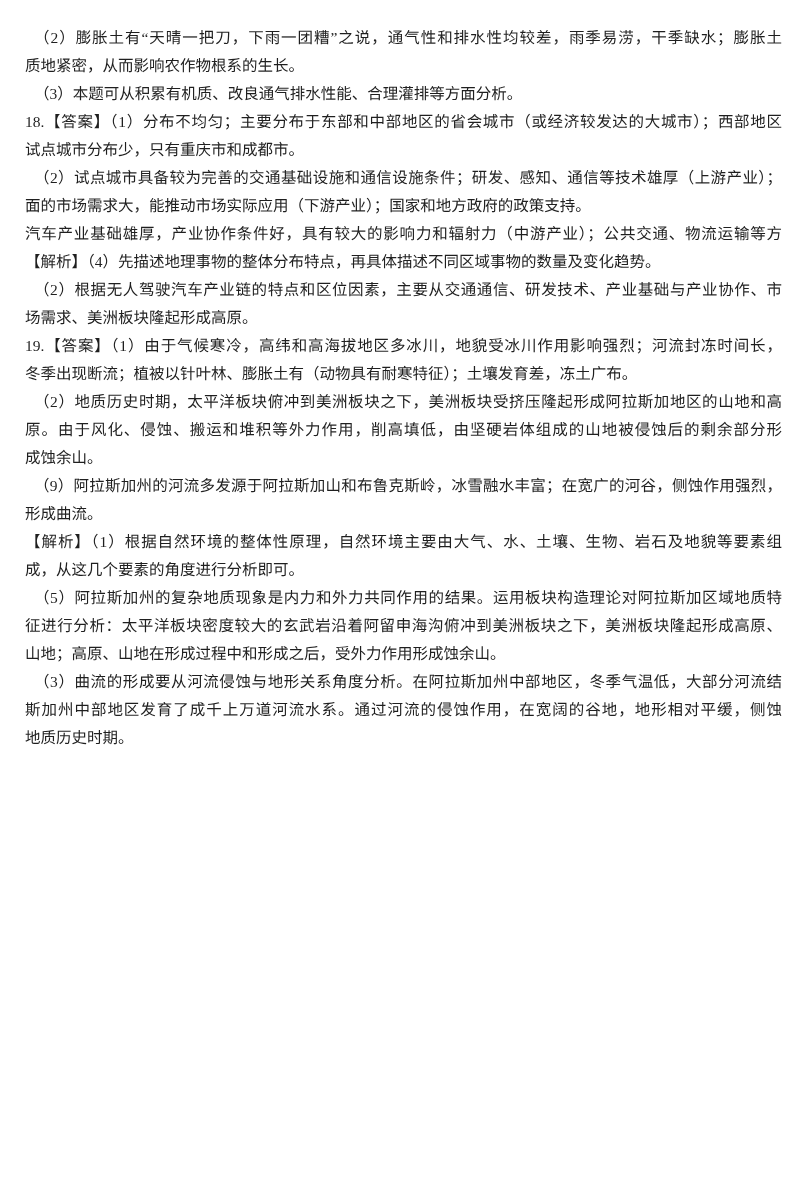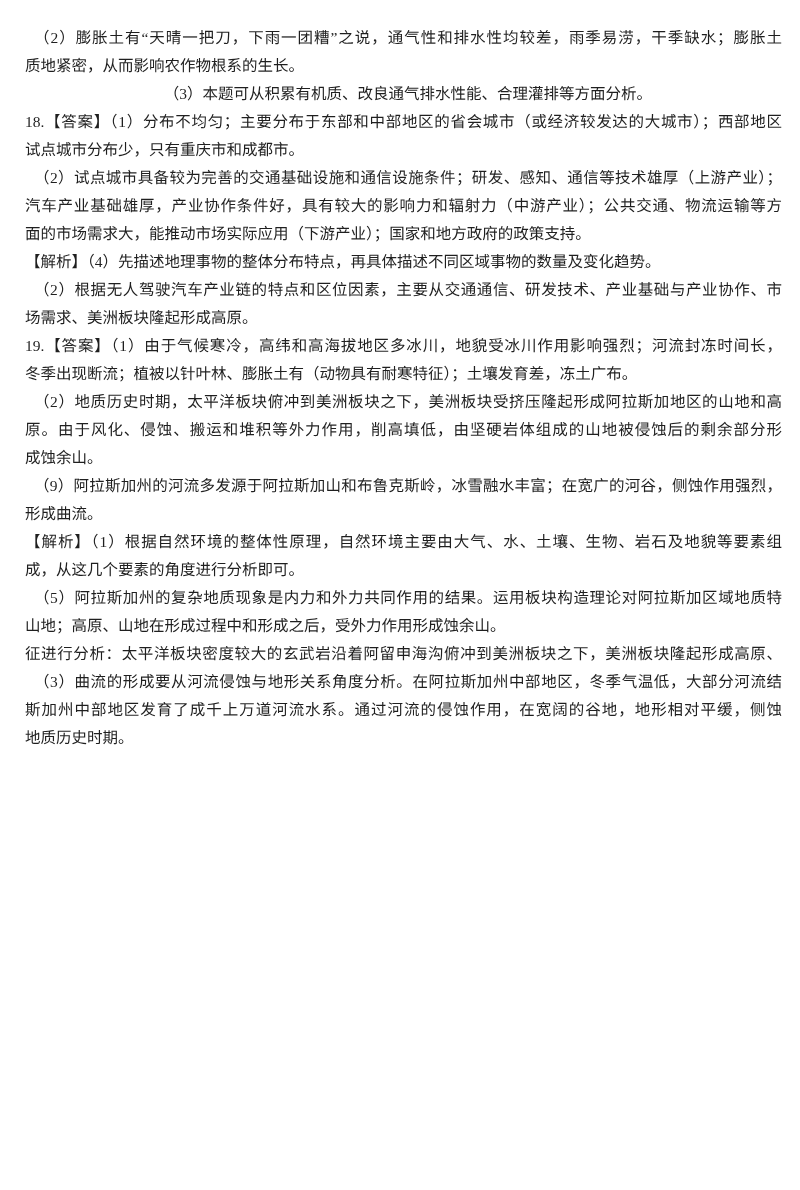--- a/index.html
+++ b/index.html
@@ -26,48 +26,47 @@
     white-space: nowrap;
     overflow: hidden;
     text-align: left;
   }
   .ln.full {
     text-align: justify;
     text-align-last: justify;
   }
   .ln.ind {
     padding-left: 9px;
-    text-align: center;
   }
 </style>
 </head>
 <body>
 
 <div class="page">
   <div class="content">
     <div class="ln ind full">（2）膨胀土有“天晴一把刀，下雨一团糟”之说，通气性和排水性均较差，雨季易涝，干季缺水；膨胀土</div>
     <div class="ln">质地紧密，从而影响农作物根系的生长。</div>
     <div class="ln ind">（3）本题可从积累有机质、改良通气排水性能、合理灌排等方面分析。</div>
     <div class="ln full">18.【答案】（1）分布不均匀；主要分布于东部和中部地区的省会城市（或经济较发达的大城市）；西部地区</div>
     <div class="ln">试点城市分布少，只有重庆市和成都市。</div>
     <div class="ln ind full">（2）试点城市具备较为完善的交通基础设施和通信设施条件；研发、感知、通信等技术雄厚（上游产业）；</div>
+    <div class="ln">面的市场需求大，能推动市场实际应用（下游产业）；国家和地方政府的政策支持。</div>
     <div class="ln full">汽车产业基础雄厚，产业协作条件好，具有较大的影响力和辐射力（中游产业）；公共交通、物流运输等方</div>
-    <div class="ln">面的市场需求大，能推动市场实际应用（下游产业）；国家和地方政府的政策支持。</div>
     <div class="ln">【解析】（4）先描述地理事物的整体分布特点，再具体描述不同区域事物的数量及变化趋势。</div>
     <div class="ln ind full">（2）根据无人驾驶汽车产业链的特点和区位因素，主要从交通通信、研发技术、产业基础与产业协作、市</div>
     <div class="ln">场需求、美洲板块隆起形成高原。</div>
     <div class="ln full">19.【答案】（1）由于气候寒冷，高纬和高海拔地区多冰川，地貌受冰川作用影响强烈；河流封冻时间长，</div>
     <div class="ln">冬季出现断流；植被以针叶林、膨胀土有（动物具有耐寒特征）；土壤发育差，冻土广布。</div>
     <div class="ln ind full">（2）地质历史时期，太平洋板块俯冲到美洲板块之下，美洲板块受挤压隆起形成阿拉斯加地区的山地和高</div>
     <div class="ln full">原。由于风化、侵蚀、搬运和堆积等外力作用，削高填低，由坚硬岩体组成的山地被侵蚀后的剩余部分形</div>
     <div class="ln">成蚀余山。</div>
     <div class="ln ind full">（9）阿拉斯加州的河流多发源于阿拉斯加山和布鲁克斯岭，冰雪融水丰富；在宽广的河谷，侧蚀作用强烈，</div>
     <div class="ln">形成曲流。</div>
     <div class="ln full">【解析】（1）根据自然环境的整体性原理，自然环境主要由大气、水、土壤、生物、岩石及地貌等要素组</div>
     <div class="ln">成，从这几个要素的角度进行分析即可。</div>
     <div class="ln ind full">（5）阿拉斯加州的复杂地质现象是内力和外力共同作用的结果。运用板块构造理论对阿拉斯加区域地质特</div>
+    <div class="ln full">征进行分析：太平洋板块密度较大的玄武岩沿着阿留申海沟俯冲到美洲板块之下，美洲板块隆起形成高原、</div>
     <div class="ln">山地；高原、山地在形成过程中和形成之后，受外力作用形成蚀余山。</div>
-    <div class="ln full">征进行分析：太平洋板块密度较大的玄武岩沿着阿留申海沟俯冲到美洲板块之下，美洲板块隆起形成高原、</div>
     <div class="ln ind full">（3）曲流的形成要从河流侵蚀与地形关系角度分析。在阿拉斯加州中部地区，冬季气温低，大部分河流结</div>
     <div class="ln full">斯加州中部地区发育了成千上万道河流水系。通过河流的侵蚀作用，在宽阔的谷地，地形相对平缓，侧蚀</div>
     <div class="ln">地质历史时期。</div>
   </div>
 </div>
 
 </body></html>

